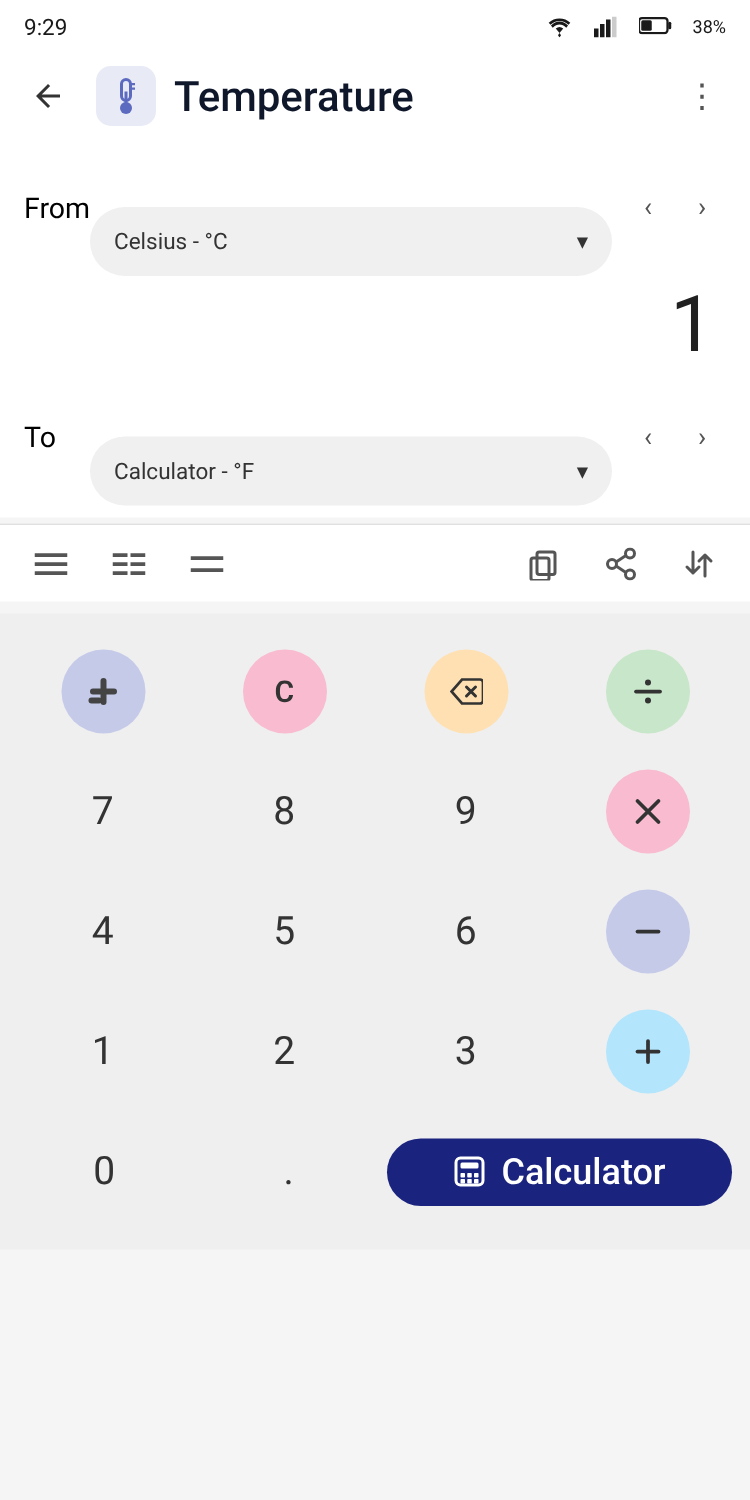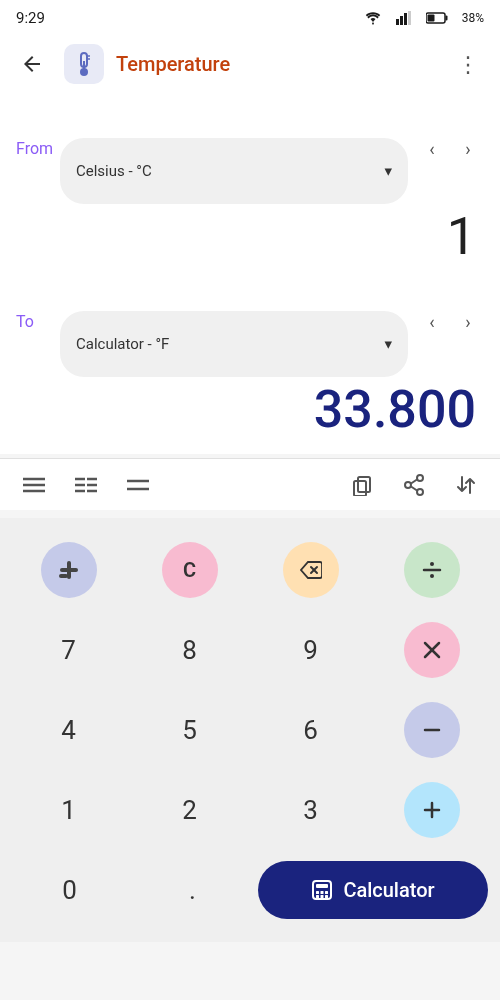--- a/index.html
+++ b/index.html
@@ -21,21 +21,21 @@
       justify-content: space-between;
       padding: 0 16px;
     }
     .status-time {
       font-size: 15px;
       font-weight: 400;
       color: #1a1a1a;
     }
     .status-icons {
       display: flex;
-      align-items: center;
+      align-items: flex-start;
       gap: 14px;
     }
     .status-icons span {
       font-size: 12px;
       color: #1a1a1a;
     }
 
     
     .app-bar {
       background: #fff;
@@ -58,23 +58,23 @@
       height: 40px;
       background: #e8eaf6;
       border-radius: 10px;
       display: flex;
       align-items: center;
       justify-content: center;
       font-size: 20px;
     }
     .app-title {
       flex: 1;
-      font-size: 20px;
+      font-size: 28px;
       font-weight: 500;
-      color: #c2410c;
+      color: #0f172a;
     }
     .more-btn {
       width: 40px;
       height: 40px;
       display: flex;
       align-items: center;
       justify-content: center;
       cursor: pointer;
     }
 
@@ -85,31 +85,31 @@
     }
 
     .conversion-row {
       display: flex;
       align-items: center;
       gap: 8px;
       min-height: 56px;
     }
 
     .conv-label {
-      font-size: 16px;
-      color: #8b5cf6;
+      font-size: 19px;
+      color: #000000;
       width: 36px;
       flex-shrink: 0;
     }
 
     .unit-selector {
       flex: 1;
       background: #f0f0f0;
       border-radius: 24px;
-      padding: 24px 16px;
+      padding: 14px 16px;
       display: flex;
       align-items: center;
       justify-content: space-between;
       cursor: pointer;
       margin-top: 46px;
     }
     .unit-selector span {
       font-size: 15px;
       color: #333;
     }
@@ -231,24 +231,24 @@
     .key-plus { background: #b3e5fc; color: #2d2d2d; }
 
     .calc-btn {
       background: #1a237e;
       border-radius: 32px;
       display: flex;
       align-items: center;
       justify-content: center;
       gap: 10px;
       padding: 0 24px;
-      height: 58px;
+      height: 45px;
       cursor: pointer;
       color: #fff;
-      font-size: 20px;
+      font-size: 24px;
       font-weight: 500;
     }
 
     .key-0 {
       display: flex;
       align-items: center;
       justify-content: center;
       font-size: 26px;
       color: #333;
       cursor: pointer;
@@ -344,21 +344,20 @@
     <div class="unit-selector">
       <span>Calculator - °F</span>
       <span class="dropdown-arrow">▾</span>
     </div>
     <div class="nav-arrows">
       <div class="nav-arrow">‹</div>
       <div class="nav-arrow">›</div>
     </div>
   </div>
 
-  <div class="output-value">33.800</div>
 </div>
 
 <div class="toolbar">
   <div class="toolbar-left">
     <div class="toolbar-icon">
       <svg width="22" height="18" viewBox="0 0 22 18">
           <line x1="0" y1="3" x2="22" y2="3" stroke="#555" stroke-width="2.5"></line>
           <line x1="0" y1="9" x2="22" y2="9" stroke="#555" stroke-width="2.5"></line>
           <line x1="0" y1="15" x2="22" y2="15" stroke="#555" stroke-width="2.5"></line>
         </svg>

